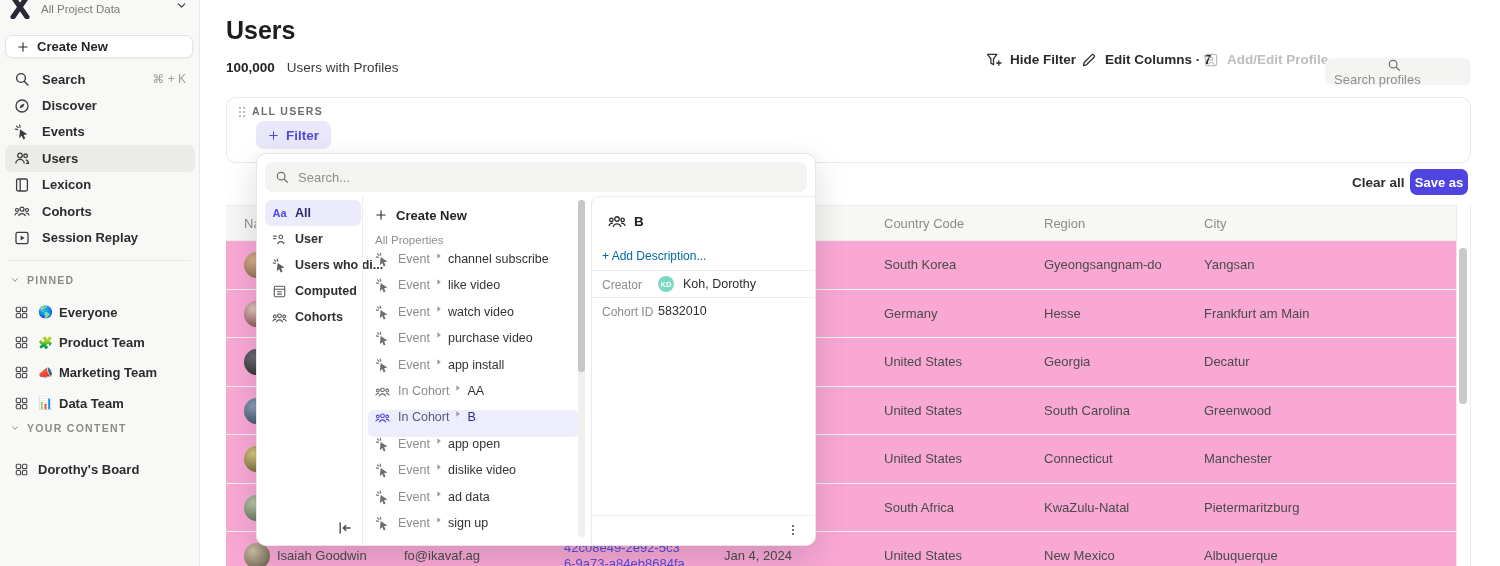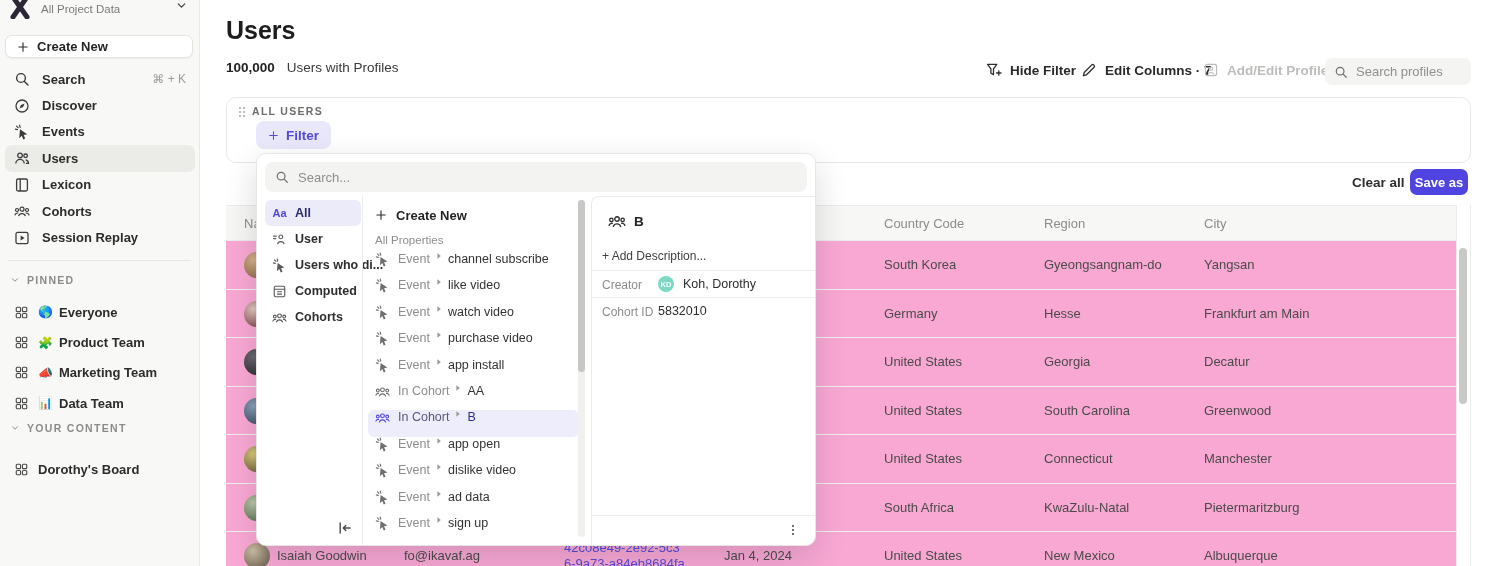--- a/index.html
+++ b/index.html
@@ -38,30 +38,30 @@
   .boards { position:absolute; left:5px; width:190px; }
   .board-item { height:30.4px; display:flex; align-items:center; padding:0 9px; border-radius:7px; cursor:pointer; }
   .board-item .bic { width:15px; height:15px; color:#4a4a4a; margin-right:9px; flex:0 0 15px; }
   .board-item .emj { font-size:12px; margin-right:6px; width:15px; text-align:center; }
   .board-item .blbl { font-size:13px; font-weight:600; color:#2c2c2c; }
 
   
   .page-title { position:absolute; left:226px; top:16px; font-size:25px; font-weight:700; color:#1d1d1d; }
   .count-row { position:absolute; left:226px; top:60px; font-size:13.5px; color:#3a3a3a; }
   .count-row b { font-weight:700; color:#222; margin-right:12px; }
-  .hdr-btn { position:absolute; top:62px; display:flex; align-items:center; cursor:pointer; }
+  .hdr-btn { position:absolute; top:52px; display:flex; align-items:flex-start; cursor:pointer; }
   .hdr-btn .hic { width:16px; height:16px; margin-right:8px; color:#2e2e2e; }
   .hdr-btn .hlbl { font-size:13.5px; font-weight:700; color:#2a2a2a; }
   .hdr-btn.disabled .hic { color:#bdbdbb; }
   .hdr-btn.disabled .hlbl { color:#bdbdbb; font-weight:600; }
   #hide-filter { left:986px; }
   #edit-columns { left:1081px; }
   #add-edit-profile { left:1203px; }
   .search-box { position:absolute; left:1325px; top:58px; width:146px; height:27px;
-    background:#f4f4f2; border-radius:7px; display:flex; align-items:center; padding:0 9px; }
+    background:#f4f4f2; border-radius:7px; display:flex; align-items:center; padding:0 9px;flex-direction:column; }
   .search-box .sic { width:14px; height:14px; color:#6f6f6d; margin-right:8px; flex:0 0 14px; }
   .search-box input { border:none; background:transparent; outline:none; width:100%;
     font-size:13px; color:#444; font-family:"Liberation Sans",sans-serif; }
   .search-box input::placeholder { color:#8f8f8d; }
 
   
   .filter-card { position:absolute; left:226px; top:97px; width:1245px; height:66px;
     border:1px solid #e8e8e5; border-radius:10px; background:#fff; }
   .grip { position:absolute; left:11px; top:8px; color:#a9a9a6; }
   .group-lbl { position:absolute; left:25px; top:7px; font-size:10.5px; font-weight:700;
@@ -140,21 +140,21 @@
     background:#f0f0ee; border-radius:4px; }
   .dd-scroll-thumb { position:absolute; left:0; top:0; width:7px; height:172px;
     background:#c7c7c5; border-radius:4px; }
 
   
   .pane { position:absolute; left:334px; top:42px; right:0; bottom:0; background:#fff;
     border-left:1px solid #ececea; border-top:1px solid #ececea;
     border-top-left-radius:8px; border-bottom-right-radius:10px; }
   .pane-title-ic { position:absolute; left:16px; top:15px; width:18px; height:18px; color:#2d2d2d; }
   .pane-title { position:absolute; left:42px; top:17px; font-size:13.5px; font-weight:700; color:#222; }
-  .add-desc { position:absolute; left:10px; top:52px; font-size:12px; color:#404040; cursor:pointer; }
+  .add-desc { position:absolute; left:10px; top:52px; font-size:12px; color:#0369a1; cursor:pointer; }
   .pdiv { position:absolute; left:0; right:0; border-top:1px solid #eeeeec; }
   .plabel { position:absolute; left:10px; font-size:12px; color:#8c8c8a; }
   .pvalue { position:absolute; font-size:12.5px; color:#2d2d2d; }
   .creator-av { position:absolute; left:66px; top:79px; width:16px; height:16px; border-radius:50%;
     background:#7ed8c3; color:#fff; font-size:7.5px; font-weight:700; display:flex;
     align-items:center; justify-content:center; }
   .more-btn { position:absolute; right:12px; top:323px; width:20px; height:20px; color:#4a4a4a;
     display:flex; align-items:center; justify-content:center; cursor:pointer; }
 </style>
 </head>

